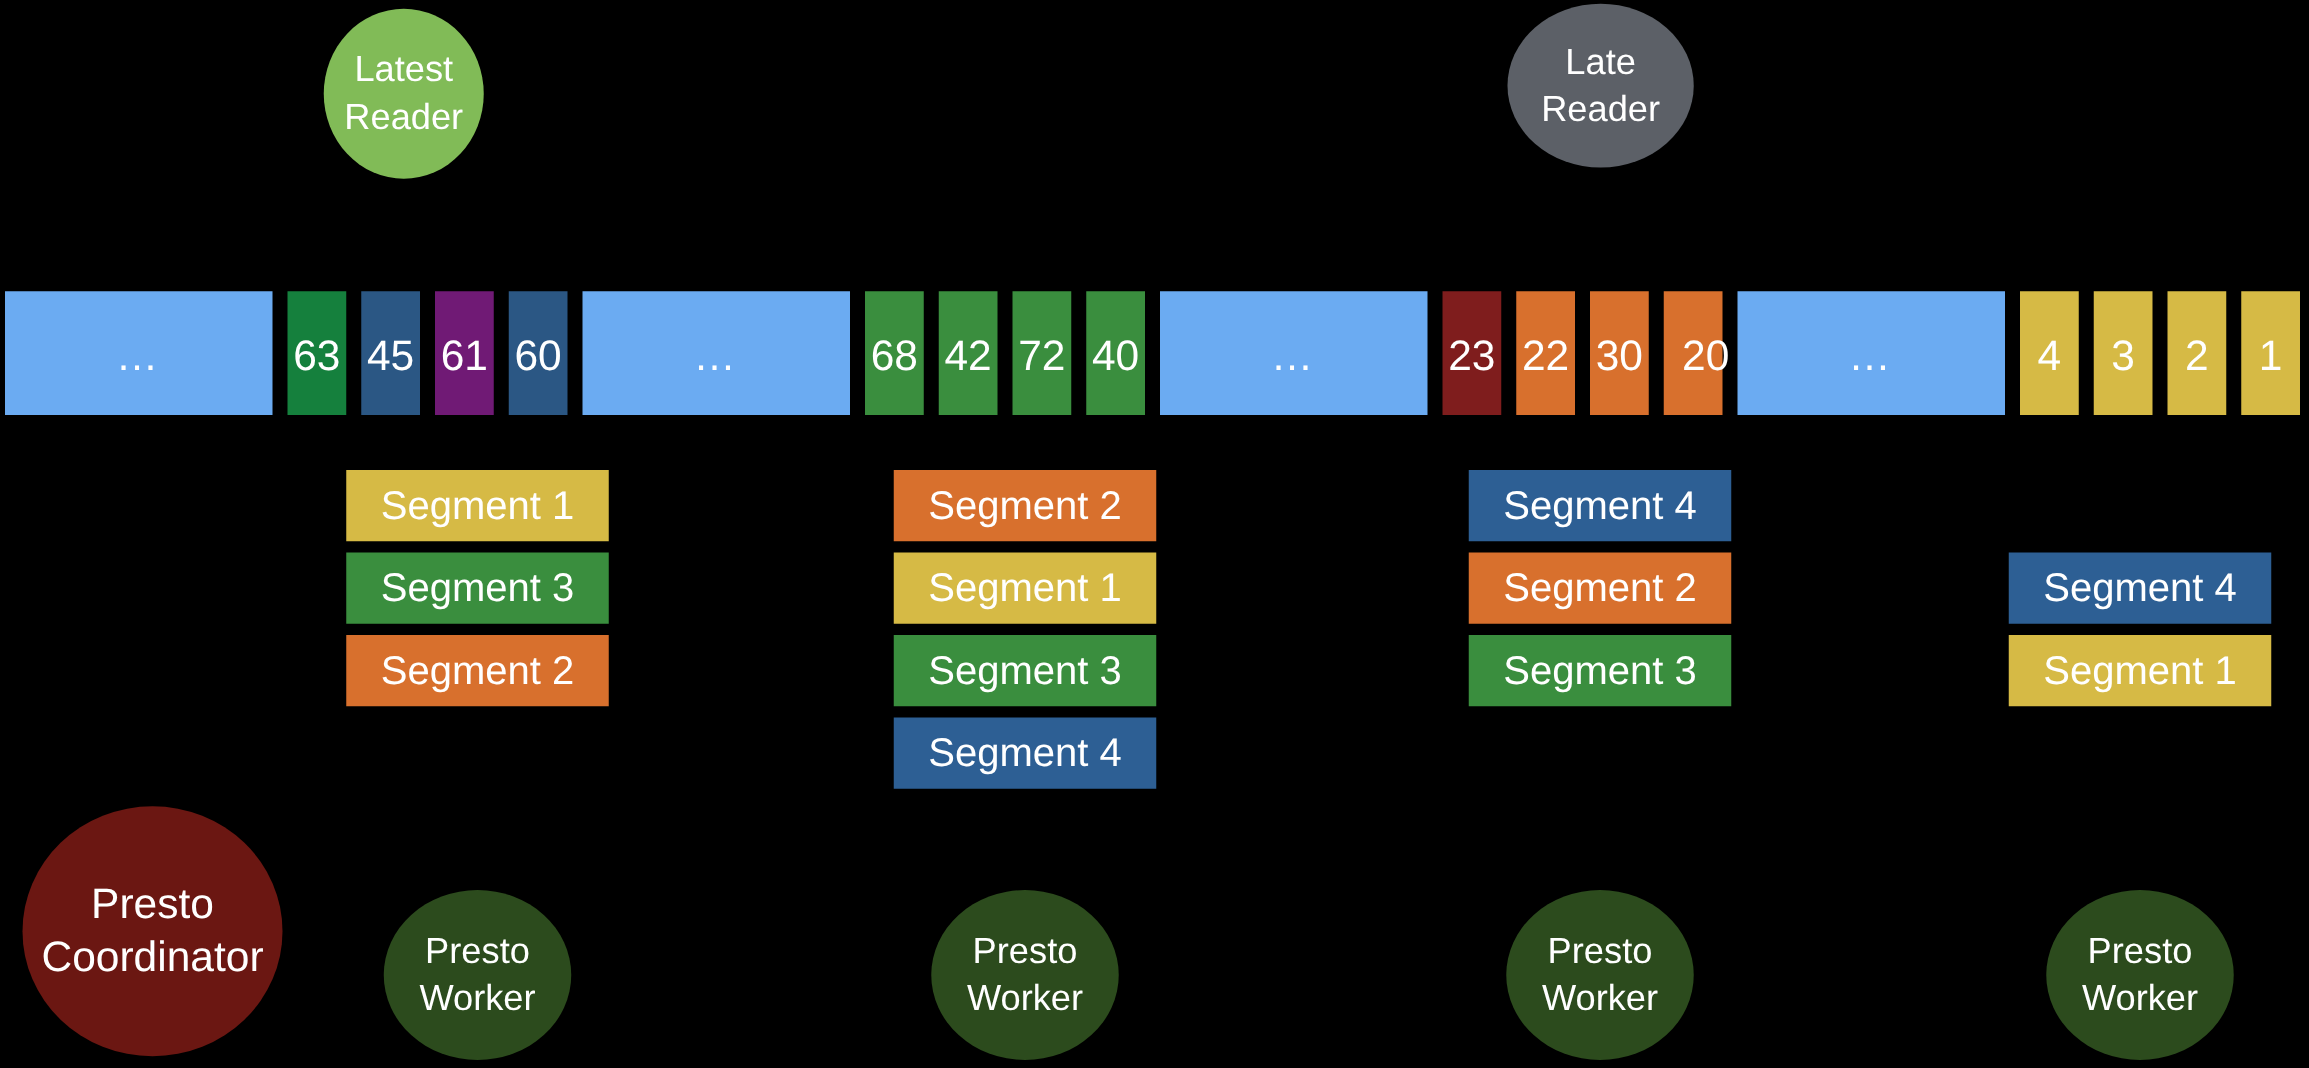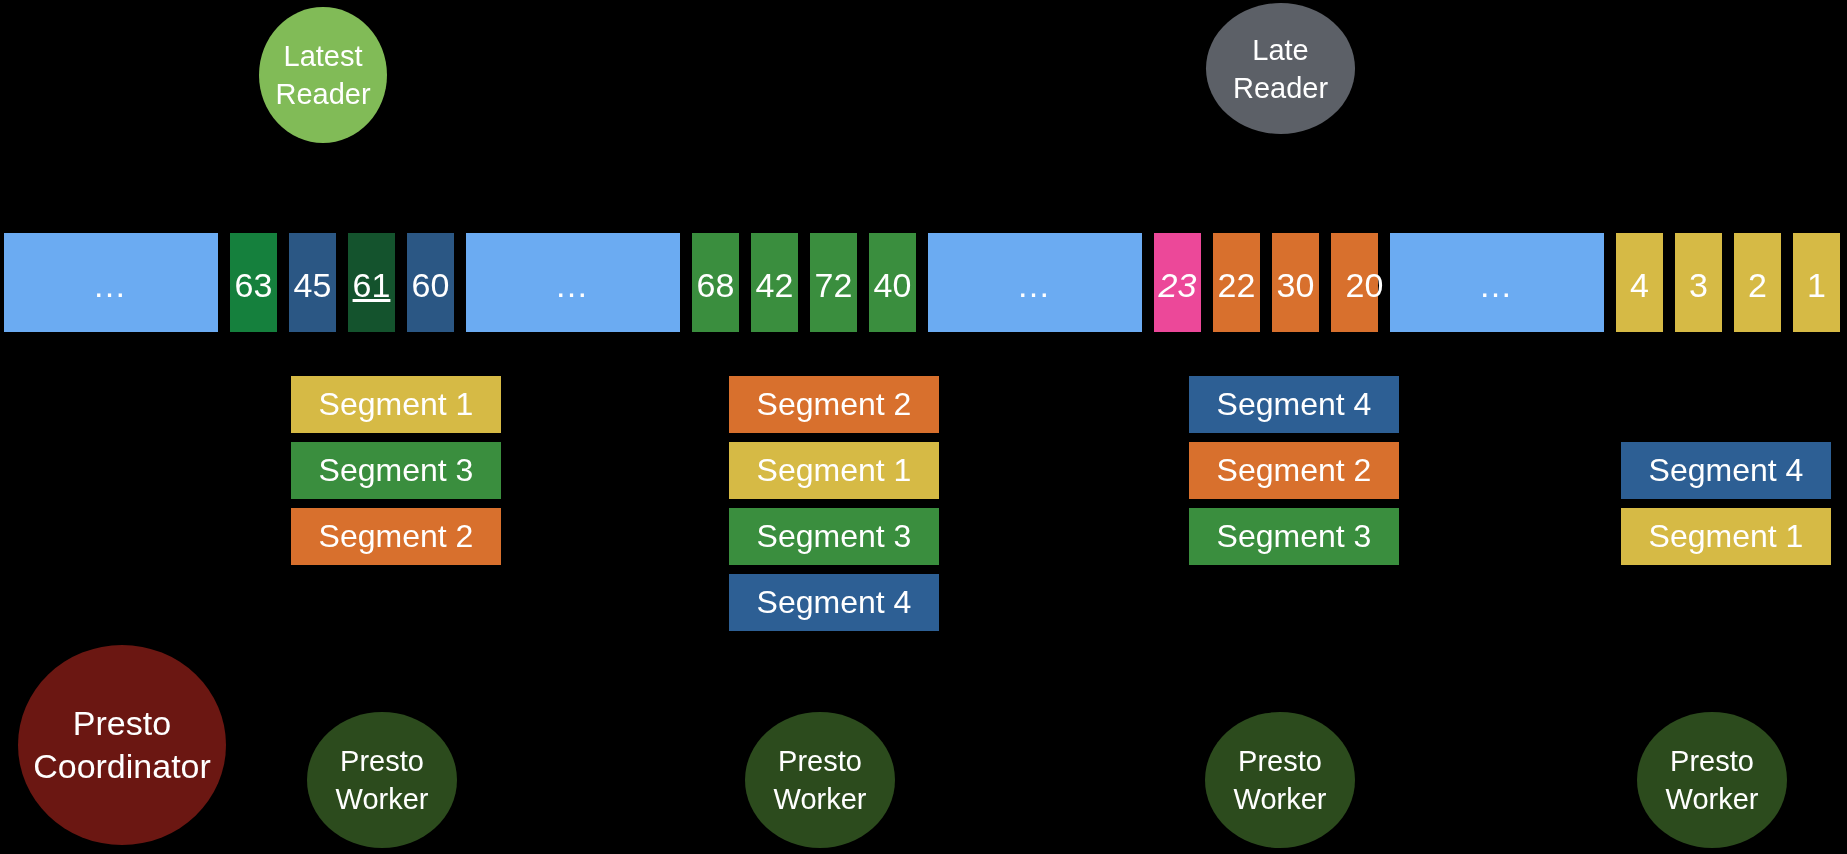--- a/index.html
+++ b/index.html
@@ -19,21 +19,21 @@
   #presto-worker-3{left:1205px;}
   #presto-worker-4{left:1637px;}
 
   
   .stream{position:absolute;left:4px;top:233px;height:99px;display:flex;gap:12px;}
   .blk{width:47px;height:99px;display:flex;align-items:center;justify-content:center;
        color:#fff;font-size:34px;padding-top:5px;box-sizing:border-box;}
   .blk.wide{width:214px;letter-spacing:3px;}
 
   
-  .seg-group{position:absolute;top:376px;display:flex;flex-direction:column;gap:9px;margin-left:14px;}
+  .seg-group{position:absolute;top:376px;display:flex;flex-direction:column;gap:9px;}
   .seg-group.offset-1{top:442px;}
   .group-1{left:277px;}
   .group-2{left:715px;}
   .group-3{left:1175px;}
   .group-4{left:1607px;}
   .seg-box{width:210px;height:57px;display:flex;align-items:center;justify-content:center;
            color:#fff;font-size:32px;}
 
   
   .event-label{position:absolute;top:157px;right:19px;font-size:38px;line-height:44px;}
@@ -51,29 +51,29 @@
   <div class="circle" id="late-reader" style="background: rgb(92, 96, 103); align-items: center;">
     <span>Late</span>
     <span>Reader</span>
   </div>
 
 
   <div class="stream">
       <div class="blk wide" style="background: rgb(107, 171, 242);">…</div>
       <div class="blk" style="background: #15803d;">63</div>
       <div class="blk" style="background: rgb(43, 87, 132);">45</div>
-      <div class="blk" style="background: #14532d; text-decoration: underline;">61</div>
+      <div class="blk" style="background: #701a75;">61</div>
       <div class="blk" style="background: rgb(43, 87, 132);">60</div>
       <div class="blk wide" style="background: rgb(107, 171, 242);">…</div>
       <div class="blk" style="background: rgb(58, 142, 62);">68</div>
       <div class="blk" style="background: rgb(58, 142, 62);">42</div>
       <div class="blk" style="background: rgb(58, 142, 62);">72</div>
       <div class="blk" style="background: rgb(58, 142, 62);">40</div>
       <div class="blk wide" style="background: rgb(107, 171, 242);">…</div>
-      <div class="blk" style="background: #ec4899; font-style: italic;">23</div>
+      <div class="blk" style="background: #7f1d1d;">23</div>
       <div class="blk" style="background: rgb(216, 112, 45);">22</div>
       <div class="blk" style="background: rgb(216, 112, 45);">30</div>
       <div class="blk" style="background: rgb(216, 112, 45); padding-left: 20px;">20</div>
       <div class="blk wide" style="background: rgb(107, 171, 242);">…</div>
       <div class="blk" style="background: rgb(214, 186, 69);">4</div>
       <div class="blk" style="background: rgb(214, 186, 69);">3</div>
       <div class="blk" style="background: rgb(214, 186, 69);">2</div>
       <div class="blk" style="background: rgb(214, 186, 69);">1</div>
     </div>
 

